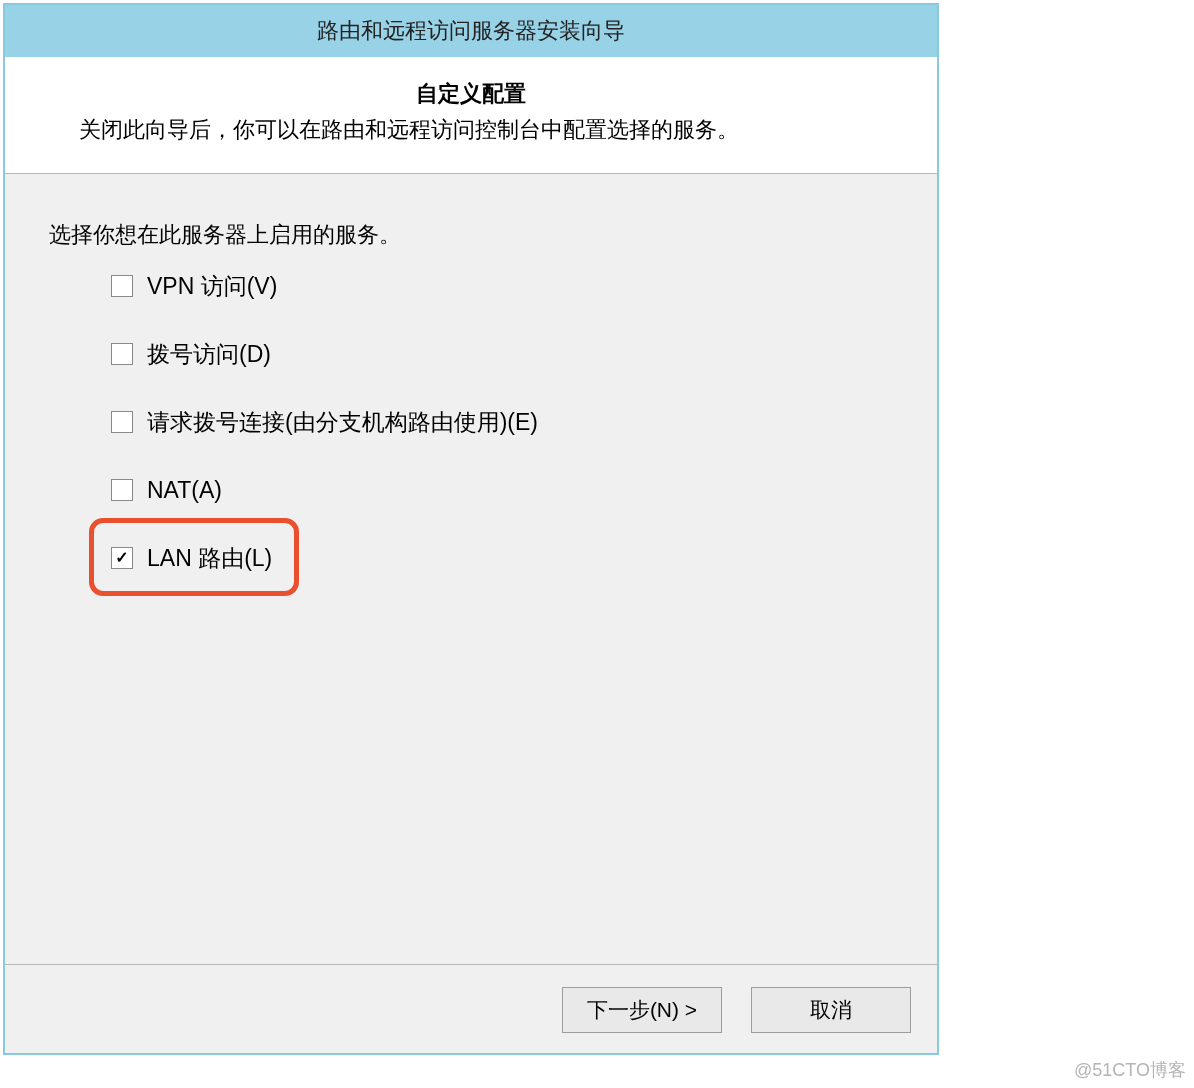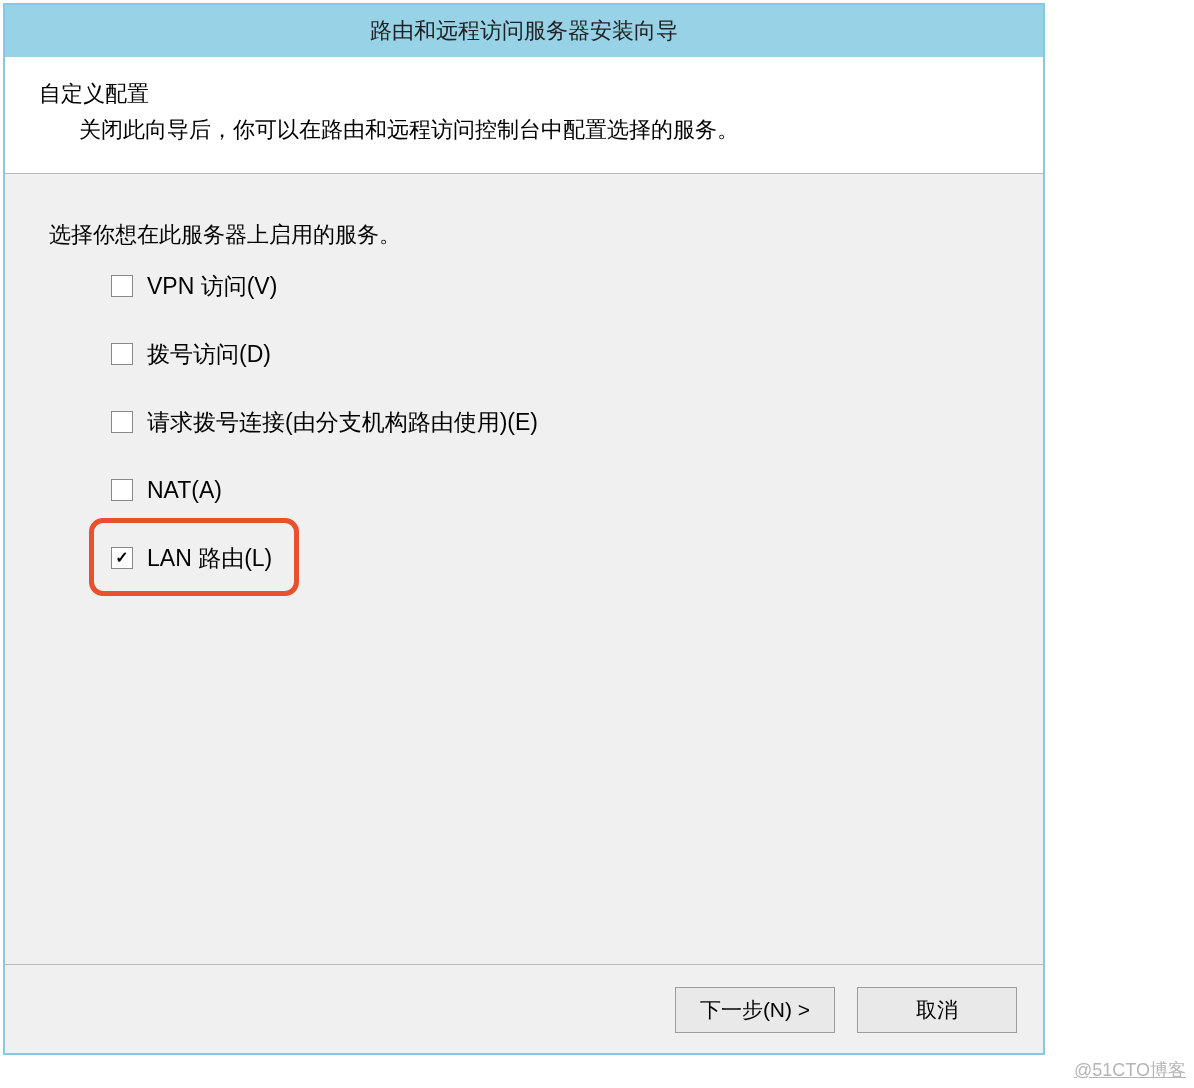--- a/index.html
+++ b/index.html
@@ -11,21 +11,21 @@
       font-family: "Microsoft YaHei", "SimSun", Tahoma, sans-serif;
       background: #fff;
       width: 1194px;
       height: 1088px;
       position: relative;
     }
     .window {
       position: absolute;
       left: 3px;
       top: 3px;
-      width: 1042px;
+      width: 936px;
       height: 1052px;
       border: 2px solid #87c9e0;
       background: #f0abfc;
       display: flex;
       flex-direction: column;
     }
     .titlebar {
       height: 52px;
       background: #98d2e6;
       display: flex;
@@ -33,24 +33,25 @@
       justify-content: center;
       color: #222;
       font-size: 22px;
     }
     .header-panel {
       background: #ffffff;
       border-bottom: 1px solid #b8b8b8;
       padding: 22px 34px 28px 34px;
     }
     .header-title {
-      font-weight: normal;
+      font-weight: bold;
       font-size: 22px;
       color: #000;
       margin-bottom: 6px;
+      text-align: center;
     }
     .header-desc {
       font-size: 22px;
       color: #000;
       padding-left: 40px;
     }
     .body-panel {
       flex: 1;
       background: #f0f0f0;
       padding: 46px 44px 10px 44px;
@@ -122,29 +123,28 @@
       cursor: pointer;
       display: inline-flex;
       align-items: center;
       justify-content: center;
       padding: 0 18px;
     }
     .btn + .btn.adjacent {
       margin-left: -1px;
     }
     .btn.gap {
-      margin-left: 22px;
+      margin-left: 29px;
     }
     .watermark {
       position: absolute;
       right: 8px;
       bottom: 6px;
       color: #b5b5b5;
       font-size: 18px;
-      text-decoration: underline;
     }
   </style>
 </head>
 <body>
 
 <div class="window">
 
   <div class="titlebar">
     <span>路由和远程访问服务器安装向导</span>
   </div>

